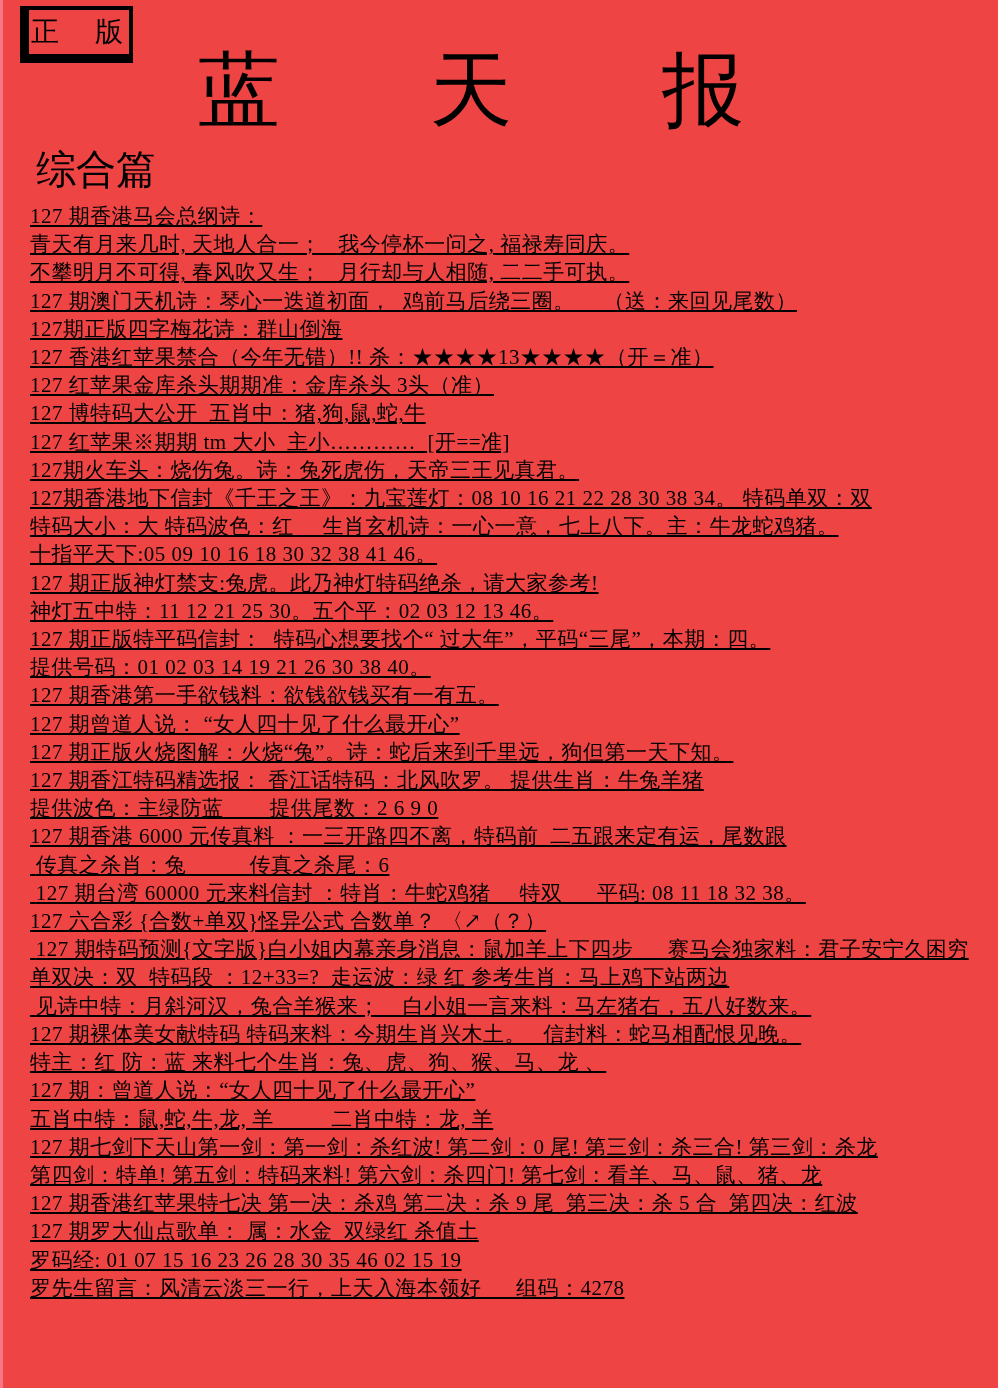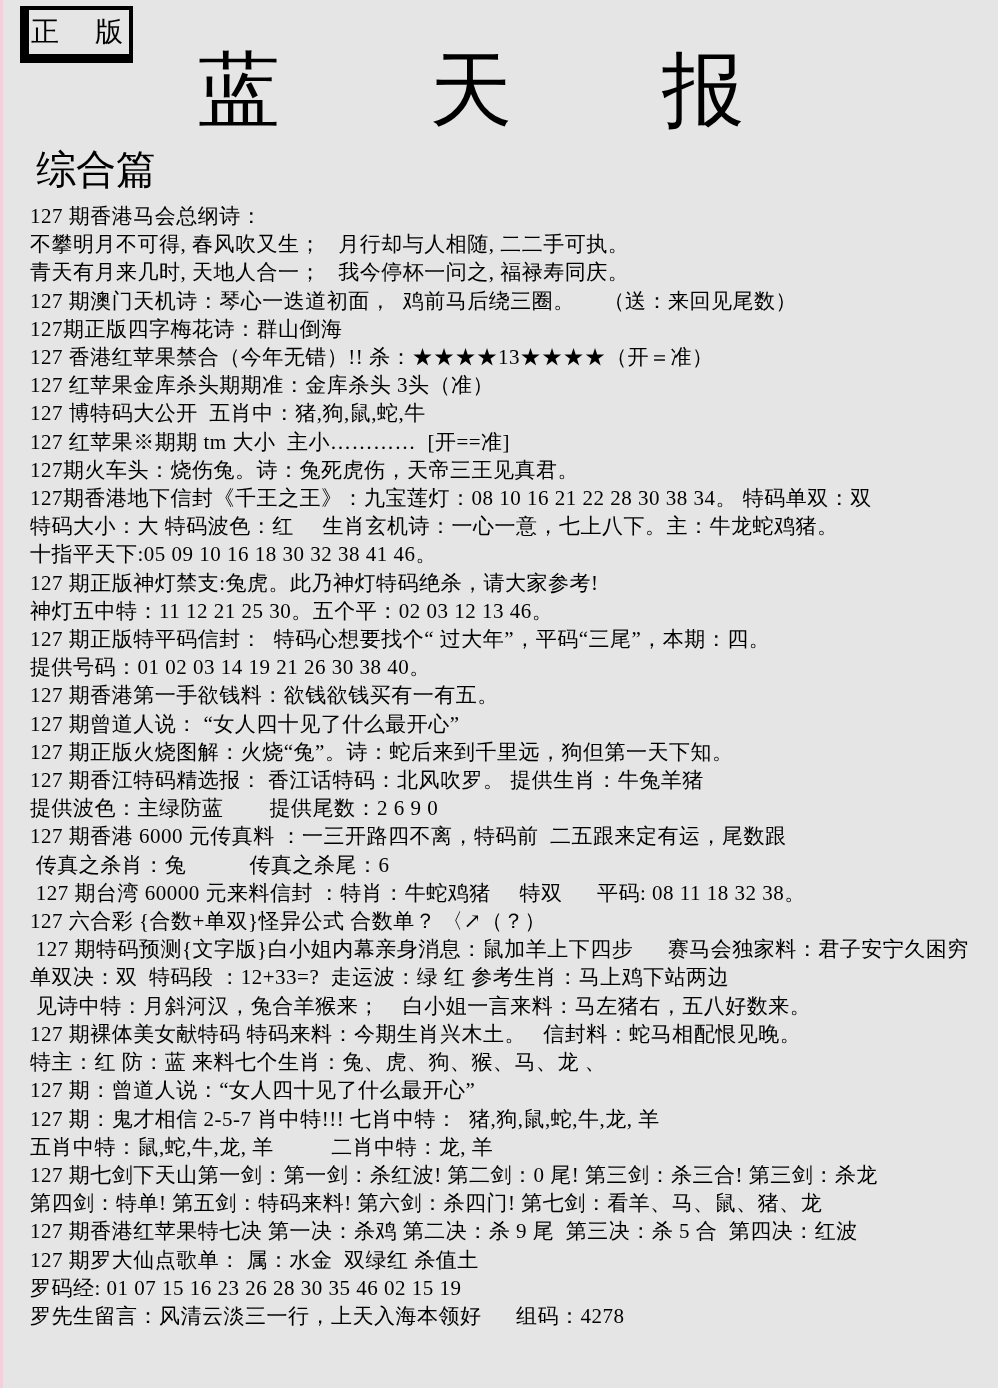--- a/index.html
+++ b/index.html
@@ -4,21 +4,21 @@
 <style>
   html, body {
     margin: 0;
     padding: 0;
     background: #ffffff;
   }
   .page {
     position: relative;
     width: 998px;
     height: 1388px;
-    background: #e5e5e5;
+    background: #ef4444;
     color: #000000;
     font-family: "Liberation Serif", "DejaVu Serif", serif;
     overflow: hidden;
   }
   .edge-strip {
     position: absolute;
     left: 0; top: 0;
     width: 3px; height: 100%;
     background: rgba(255, 180, 210, 0.45);
   }
@@ -50,20 +50,21 @@
   .section {
     margin: 12px;
     padding: 6px 0 0 24px;
     font-size: 40px;
     font-weight: normal;
     line-height: 1.0;
   }
   .lines {
     margin-top: 12px;
     padding-left: 30px;
+    text-decoration: underline;
   }
   .line {
     font-size: 21px;
     line-height: 28.2px;
     white-space: pre-wrap;
     letter-spacing: 0.5px;
   }
 </style>
 </head>
 <body>
@@ -74,22 +75,22 @@
   <div class="badge">
     <span>正　版</span>
   </div>
 
   <h1 class="title">蓝天报</h1>
 
   <h2 class="section">综合篇</h2>
 
   <div class="lines">
       <div class="line">127 期香港马会总纲诗：</div>
+      <div class="line">青天有月来几时, 天地人合一；   我今停杯一问之, 福禄寿同庆。</div>
       <div class="line">不攀明月不可得, 春风吹又生；   月行却与人相随, 二二手可执。</div>
-      <div class="line">青天有月来几时, 天地人合一；   我今停杯一问之, 福禄寿同庆。</div>
       <div class="line">127 期澳门天机诗：琴心一迭道初面，  鸡前马后绕三圈。     （送：来回见尾数）</div>
       <div class="line">127期正版四字梅花诗：群山倒海</div>
       <div class="line">127 香港红苹果禁合（今年无错）!! 杀：★★★★13★★★★（开＝准）</div>
       <div class="line">127 红苹果金库杀头期期准：金库杀头 3头（准）</div>
       <div class="line">127 博特码大公开  五肖中：猪,狗,鼠,蛇,牛</div>
       <div class="line">127 红苹果※期期 tm 大小  主小…………  [开==准]</div>
       <div class="line">127期火车头：烧伤兔。诗：兔死虎伤，天帝三王见真君。</div>
       <div class="line">127期香港地下信封《千王之王》：九宝莲灯：08 10 16 21 22 28 30 38 34。 特码单双：双</div>
       <div class="line">特码大小：大 特码波色：红     生肖玄机诗：一心一意，七上八下。主：牛龙蛇鸡猪。</div>
       <div class="line">十指平天下:05 09 10 16 18 30 32 38 41 46。</div>
@@ -105,21 +106,20 @@
       <div class="line">127 期香港 6000 元传真料 ：一三开路四不离，特码前  二五跟来定有运，尾数跟</div>
       <div class="line"> 传真之杀肖：兔           传真之杀尾：6</div>
       <div class="line"> 127 期台湾 60000 元来料信封 ：特肖：牛蛇鸡猪     特双      平码: 08 11 18 32 38。</div>
       <div class="line">127 六合彩 {合数+单双}怪异公式 合数单？ 〈↗（？）</div>
       <div class="line"> 127 期特码预测{文字版}白小姐内幕亲身消息：鼠加羊上下四步      赛马会独家料：君子安宁久困穷</div>
       <div class="line">单双决：双  特码段 ：12+33=?  走运波：绿 红 参考生肖：马上鸡下站两边</div>
       <div class="line"> 见诗中特：月斜河汉，兔合羊猴来；    白小姐一言来料：马左猪右，五八好数来。</div>
       <div class="line">127 期裸体美女献特码 特码来料：今期生肖兴木土。   信封料：蛇马相配恨见晚。</div>
       <div class="line">特主：红 防：蓝 来料七个生肖：兔、虎、狗、猴、马、龙 、</div>
       <div class="line">127 期：曾道人说：“女人四十见了什么最开心”</div>
-      <div class="line">127 期：鬼才相信 2-5-7 肖中特!!! 七肖中特：  猪,狗,鼠,蛇,牛,龙, 羊</div>
       <div class="line">五肖中特：鼠,蛇,牛,龙, 羊          二肖中特：龙, 羊</div>
       <div class="line">127 期七剑下天山第一剑：第一剑：杀红波! 第二剑：0 尾! 第三剑：杀三合! 第三剑：杀龙</div>
       <div class="line">第四剑：特单! 第五剑：特码来料! 第六剑：杀四门! 第七剑：看羊、马、鼠、猪、龙</div>
       <div class="line">127 期香港红苹果特七决 第一决：杀鸡 第二决：杀 9 尾  第三决：杀 5 合  第四决：红波</div>
       <div class="line">127 期罗大仙点歌单： 属：水金  双绿红 杀值土</div>
       <div class="line">罗码经: 01 07 15 16 23 26 28 30 35 46 02 15 19</div>
       <div class="line">罗先生留言：风清云淡三一行，上天入海本领好      组码：4278</div>
     </div>
 </div>
 

